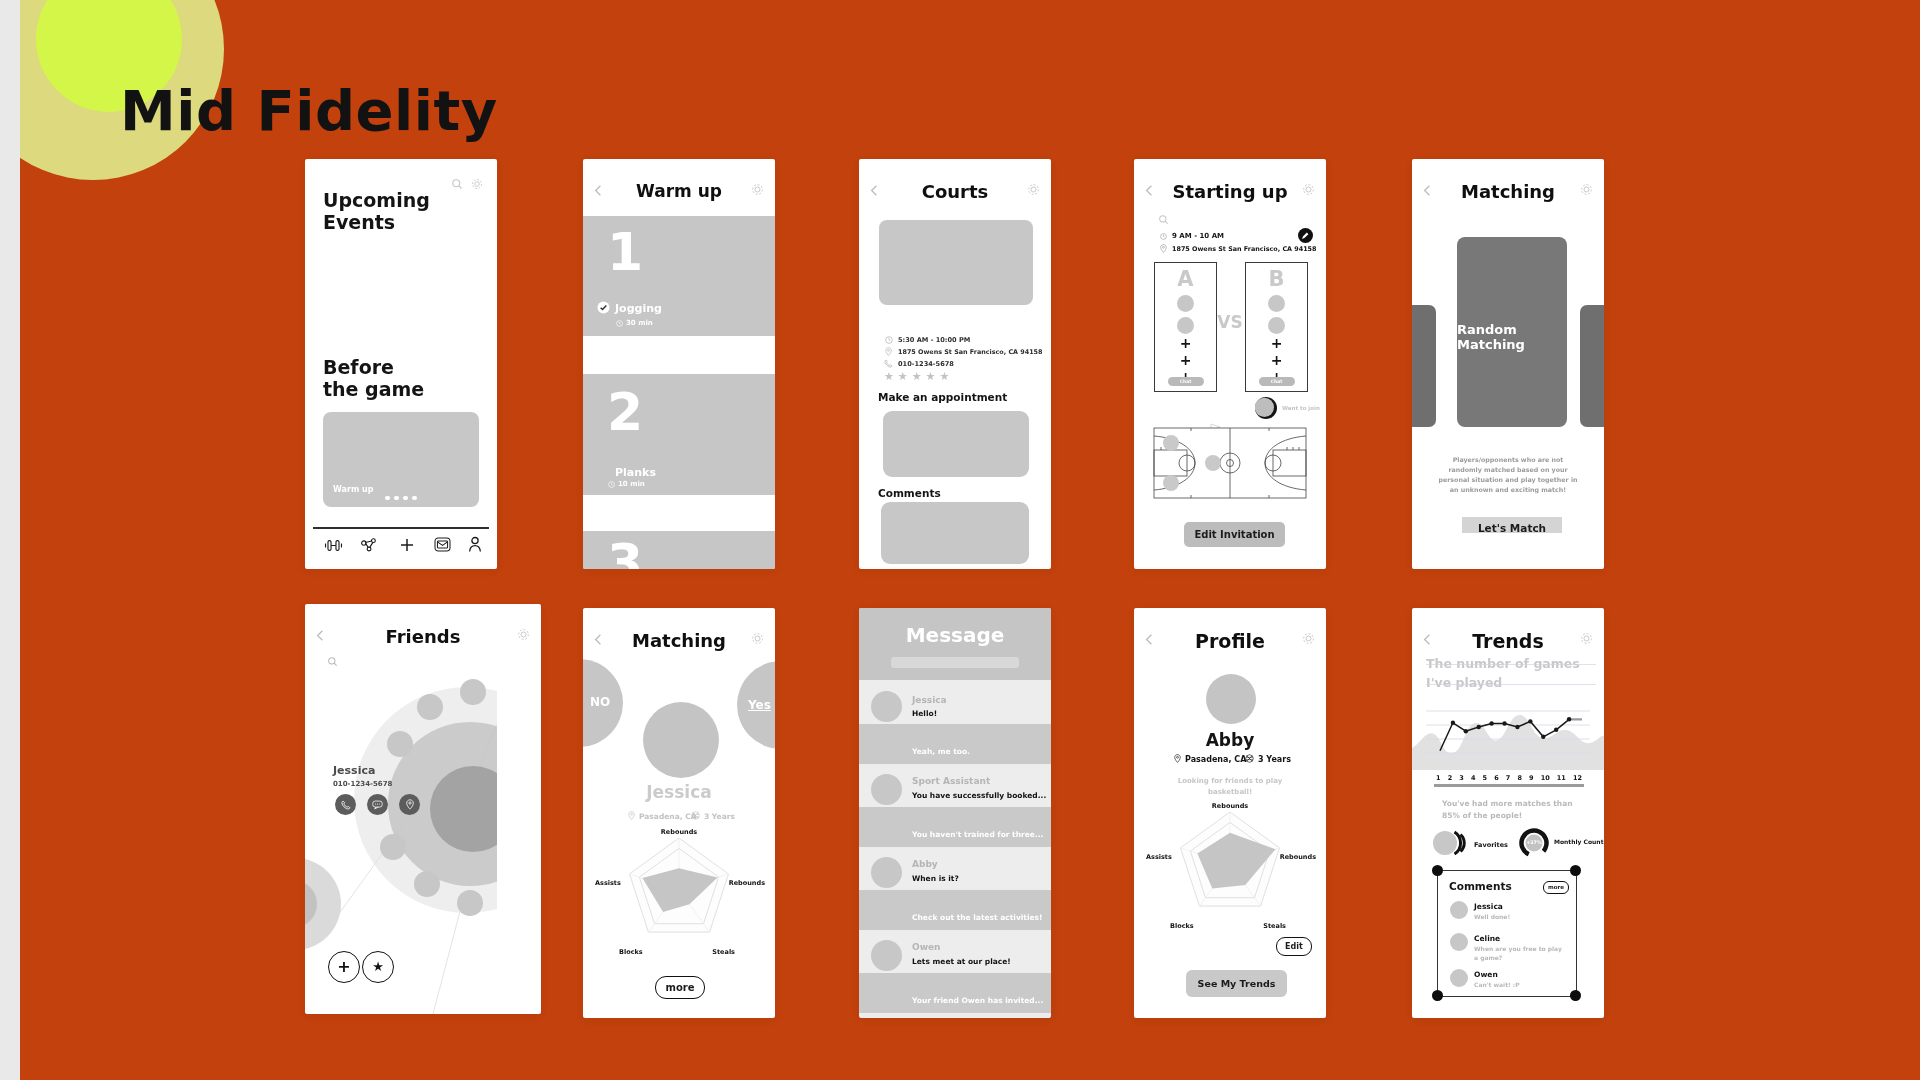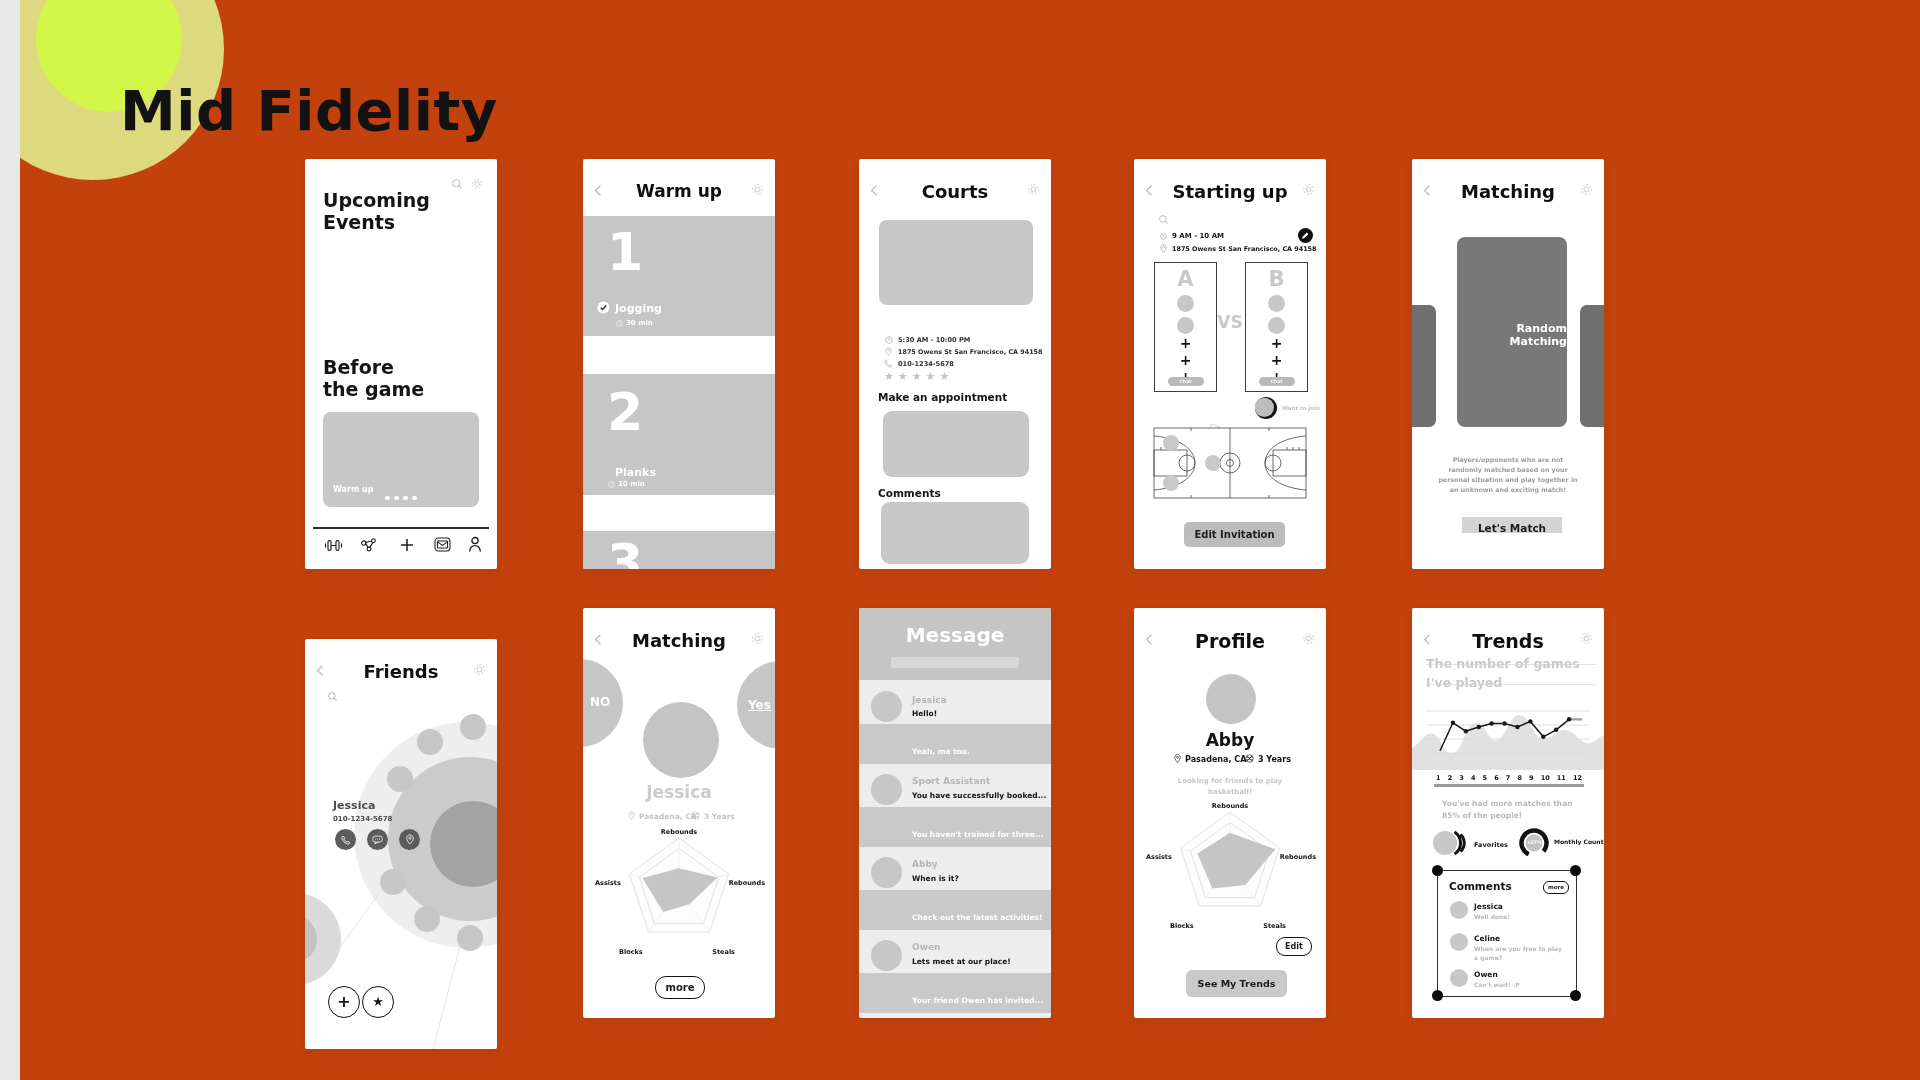--- a/index.html
+++ b/index.html
@@ -293,27 +293,27 @@
     <div class="hdr-title" style="font-size:18px;">Matching</div>
     <span class="ic gearpos">
         <svg viewBox="0 0 16 16" fill="none" stroke="currentColor" stroke-width="1.2">
           <circle cx="8" cy="8" r="3.1"></circle>
           <circle cx="8" cy="8" r="6" stroke-dasharray="2.4 2.2"></circle>
         </svg>
       </span>
     <div class="abs" style="left:-14px;top:146px;width:38px;height:122px;border-radius:7px;background:#6f6f6f;"></div>
     <div class="abs" style="left:168px;top:146px;width:38px;height:122px;border-radius:7px;background:#6f6f6f;"></div>
     <div class="abs" style="left:45px;top:78px;width:110px;height:190px;border-radius:8px;background:#787878;">
-      <div class="b" style="margin-top:85px;text-align:right;font-size:11px;color:#fff;">Random Matching</div>
+      <div class="b" style="margin-top:85px;text-align:left;font-size:13px;color:#fff;">Random Matching</div>
     </div>
     <div class="abs b" style="left:26px;width:140px;top:296px;font-size:6.3px;color:#9b9b9b;text-align:center;line-height:1.6;">Players/opponents who are not randomly matched based on your personal situation and play together in an unknown and exciting match!</div>
     <div class="btn" style="left:50px;top:358px;width:100px;height:16px;line-height:23px;background:#d4d4d4;border-radius:0;font-size:10.5px;">Let's Match</div>
   </div>
 
-  <div class="phone" style="left:285px;top:639px;">
+  <div class="phone" style="left:285px;top:604px;padding-left:44px;">
     <svg class="abs" style="left:0;top:0;width:192px;height:410px;" viewBox="0 0 192 410">
       <line x1="18" y1="332" x2="100" y2="218" stroke="#dcdcdc" stroke-width="0.8"></line>
       <line x1="128" y1="410" x2="158" y2="296" stroke="#dcdcdc" stroke-width="0.8"></line>
       <line x1="160" y1="196" x2="196" y2="110" stroke="#dcdcdc" stroke-width="0.8"></line>
       <circle cx="162" cy="196" r="113" fill="#e0e0e0" opacity="0.55"></circle>
       <circle cx="165" cy="200" r="82" fill="#bfbfbf" opacity="0.75"></circle>
       <circle cx="168" cy="205" r="43" fill="#a3a3a3"></circle>
       <circle cx="-10" cy="300" r="46" fill="#dadada"></circle>
       <circle cx="-12" cy="300" r="24" fill="#c2c2c2"></circle>
       <circle cx="125" cy="103" r="13" fill="#c7c7c7"></circle>

